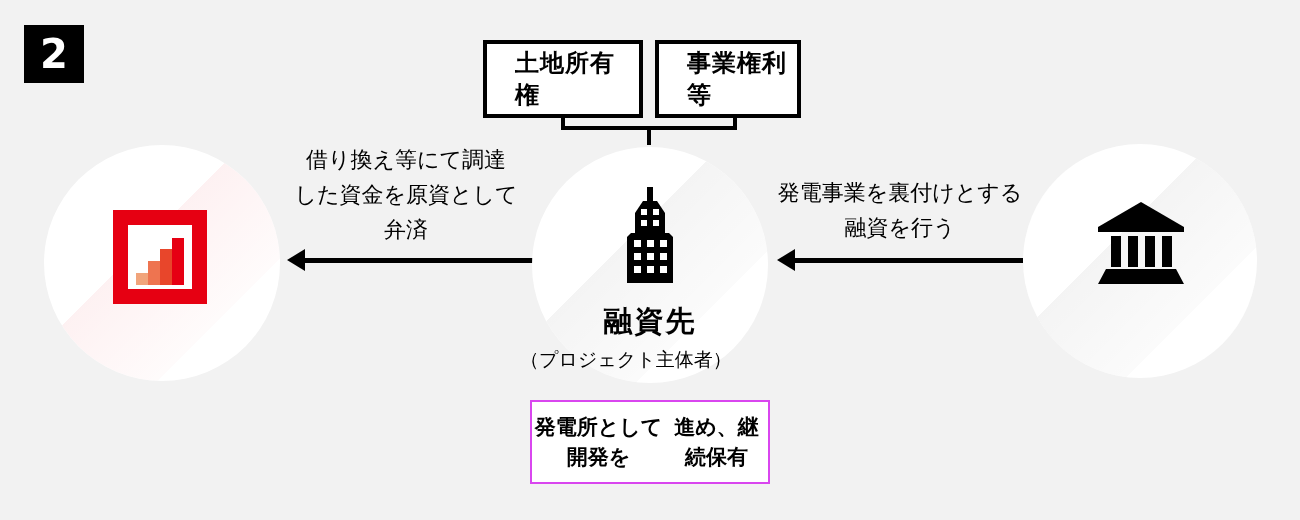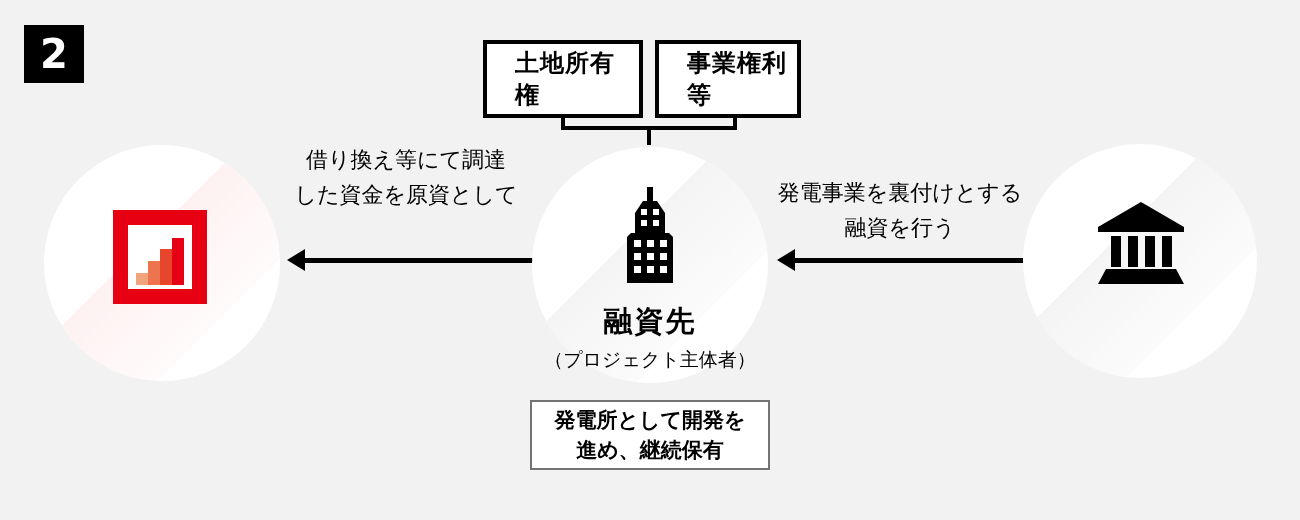--- a/index.html
+++ b/index.html
@@ -79,28 +79,28 @@
   .arrow-label.lr{left:727px;top:175px;margin-left:48px;}
   .arrow-label span{display:block;}
   
   .node-title{
     position:absolute;text-align:center;font-weight:bold;
     font-size:29px;letter-spacing:2px;z-index:3;
   }
   .node-title.center-title{left:550px;top:302px;width:200px;}
   .node-title.right-title{left:1041px;top:302px;width:200px;}
   .node-subtitle{
-    position:absolute;left:520px;top:347px;width:260px;text-align:center;
+    position:absolute;left:520px;top:347px;width:260px;
     font-size:19px;font-weight:normal;z-index:3;
   }
   
   .bottom-box{
-    position:absolute;left:530px;top:400px;width:240px;height:70px;
-    background:#fff;border:2px solid #737373;box-sizing:border-box;
-    display:flex;flex-direction:column;align-items:center;justify-content:center;
+    position:absolute;left:530px;top:400px;width:240px;height:84px;
+    background:#fff;border:2px solid #d946ef;box-sizing:border-box;
+    display:flex;flex-direction:row;align-items:center;justify-content:center;
     font-size:21px;font-weight:bold;line-height:30px;text-align:center;z-index:3;
   }
 </style>
 </head>
 <body>
 
 <div class="canvas">
 
   <div class="badge">2</div>
 
@@ -163,20 +163,21 @@
   </div>
 
   <div class="arrow-head hl"></div>
   <div class="arrow-line al"></div>
   <div class="arrow-head hr"></div>
   <div class="arrow-line ar"></div>
 
   <div class="arrow-label ll">
     <span>借り換え等にて調達</span>
     <span>した資金を原資として</span>
+    <span>弁済</span>
   </div>
   <div class="arrow-label lr">
     <span>発電事業を裏付けとする</span>
     <span>融資を行う</span>
   </div>
 
   <div class="node-title center-title">融資先</div>
   <div class="node-subtitle">（プロジェクト主体者）</div>
 
   <div class="bottom-box">

